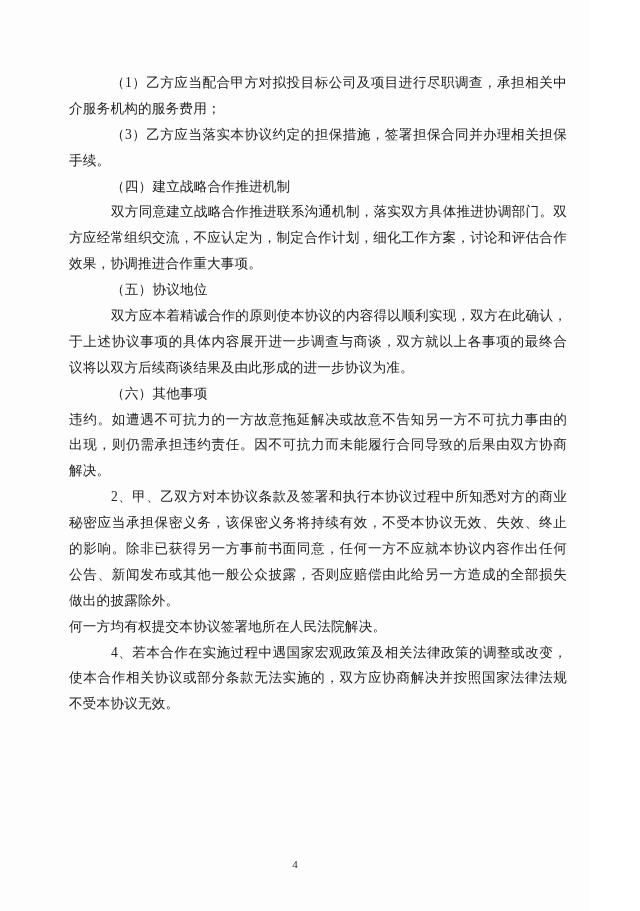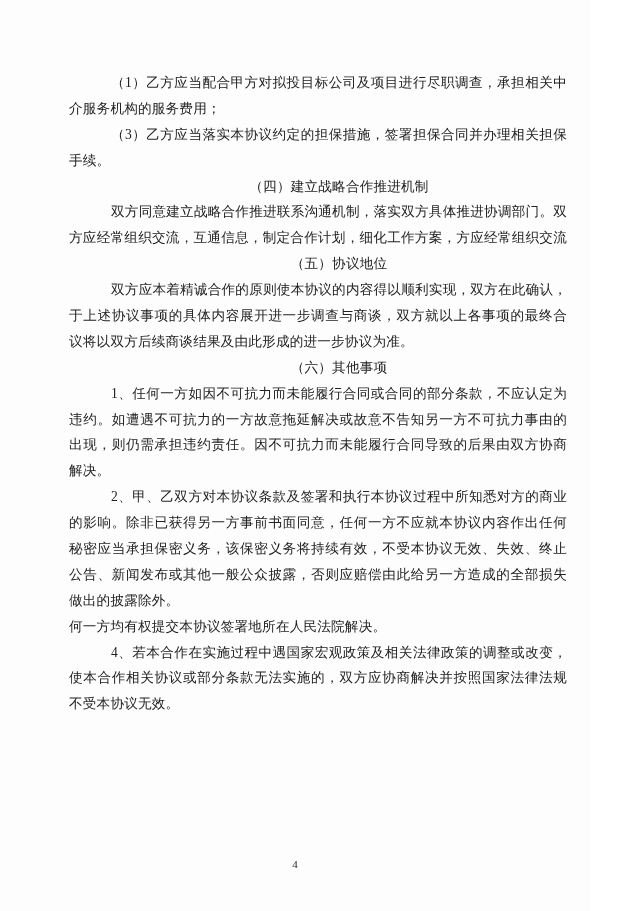--- a/index.html
+++ b/index.html
@@ -33,21 +33,20 @@
     color: #212121;
   }
   .line.justify {
     white-space: normal;
     text-align: justify;
     text-align-last: justify;
     overflow: hidden;
   }
   .line.indent {
     text-indent: 42px;
-    text-align: center;
   }
   .pagenum {
     position: absolute;
     left: 0;
     right: 0;
     top: 858px;
     text-align: center;
     font-size: 11px;
     color: #2a2a2a;
     letter-spacing: 0;
@@ -57,33 +56,33 @@
 <body>
 
 <div class="page">
   <div class="doc-body" id="doc-lines">
       <div class="line indent justify">（1）乙方应当配合甲方对拟投目标公司及项目进行尽职调查，承担相关中</div>
       <div class="line">介服务机构的服务费用；</div>
       <div class="line indent justify">（3）乙方应当落实本协议约定的担保措施，签署担保合同并办理相关担保</div>
       <div class="line">手续。</div>
       <div class="line indent">（四）建立战略合作推进机制</div>
       <div class="line indent justify">双方同意建立战略合作推进联系沟通机制，落实双方具体推进协调部门。双</div>
-      <div class="line justify">方应经常组织交流，互通信息，制定合作计划，细化工作方案，方应经常组织交流</div>
+      <div class="line justify">方应经常组织交流，不应认定为，制定合作计划，细化工作方案，讨论和评估合作</div>
+      <div class="line">效果，协调推进合作重大事项。</div>
       <div class="line indent">（五）协议地位</div>
       <div class="line indent justify">双方应本着精诚合作的原则使本协议的内容得以顺利实现，双方在此确认，</div>
       <div class="line justify">于上述协议事项的具体内容展开进一步调查与商谈，双方就以上各事项的最终合</div>
       <div class="line">议将以双方后续商谈结果及由此形成的进一步协议为准。</div>
       <div class="line indent">（六）其他事项</div>
-      <div class="line indent justify">1、任何一方如因不可抗力而未能履行合同或合同的部分条款，不应认定为</div>
       <div class="line justify">违约。如遭遇不可抗力的一方故意拖延解决或故意不告知另一方不可抗力事由的</div>
       <div class="line justify">出现，则仍需承担违约责任。因不可抗力而未能履行合同导致的后果由双方协商</div>
       <div class="line">解决。</div>
       <div class="line indent justify">2、甲、乙双方对本协议条款及签署和执行本协议过程中所知悉对方的商业</div>
+      <div class="line justify">秘密应当承担保密义务，该保密义务将持续有效，不受本协议无效、失效、终止</div>
       <div class="line justify">的影响。除非已获得另一方事前书面同意，任何一方不应就本协议内容作出任何</div>
-      <div class="line justify">秘密应当承担保密义务，该保密义务将持续有效，不受本协议无效、失效、终止</div>
       <div class="line justify">公告、新闻发布或其他一般公众披露，否则应赔偿由此给另一方造成的全部损失</div>
       <div class="line">做出的披露除外。</div>
       <div class="line">何一方均有权提交本协议签署地所在人民法院解决。</div>
       <div class="line indent justify">4、若本合作在实施过程中遇国家宏观政策及相关法律政策的调整或改变，</div>
       <div class="line justify">使本合作相关协议或部分条款无法实施的，双方应协商解决并按照国家法律法规</div>
       <div class="line">不受本协议无效。</div>
     </div>
   <div class="pagenum">4</div>
 </div>
 

